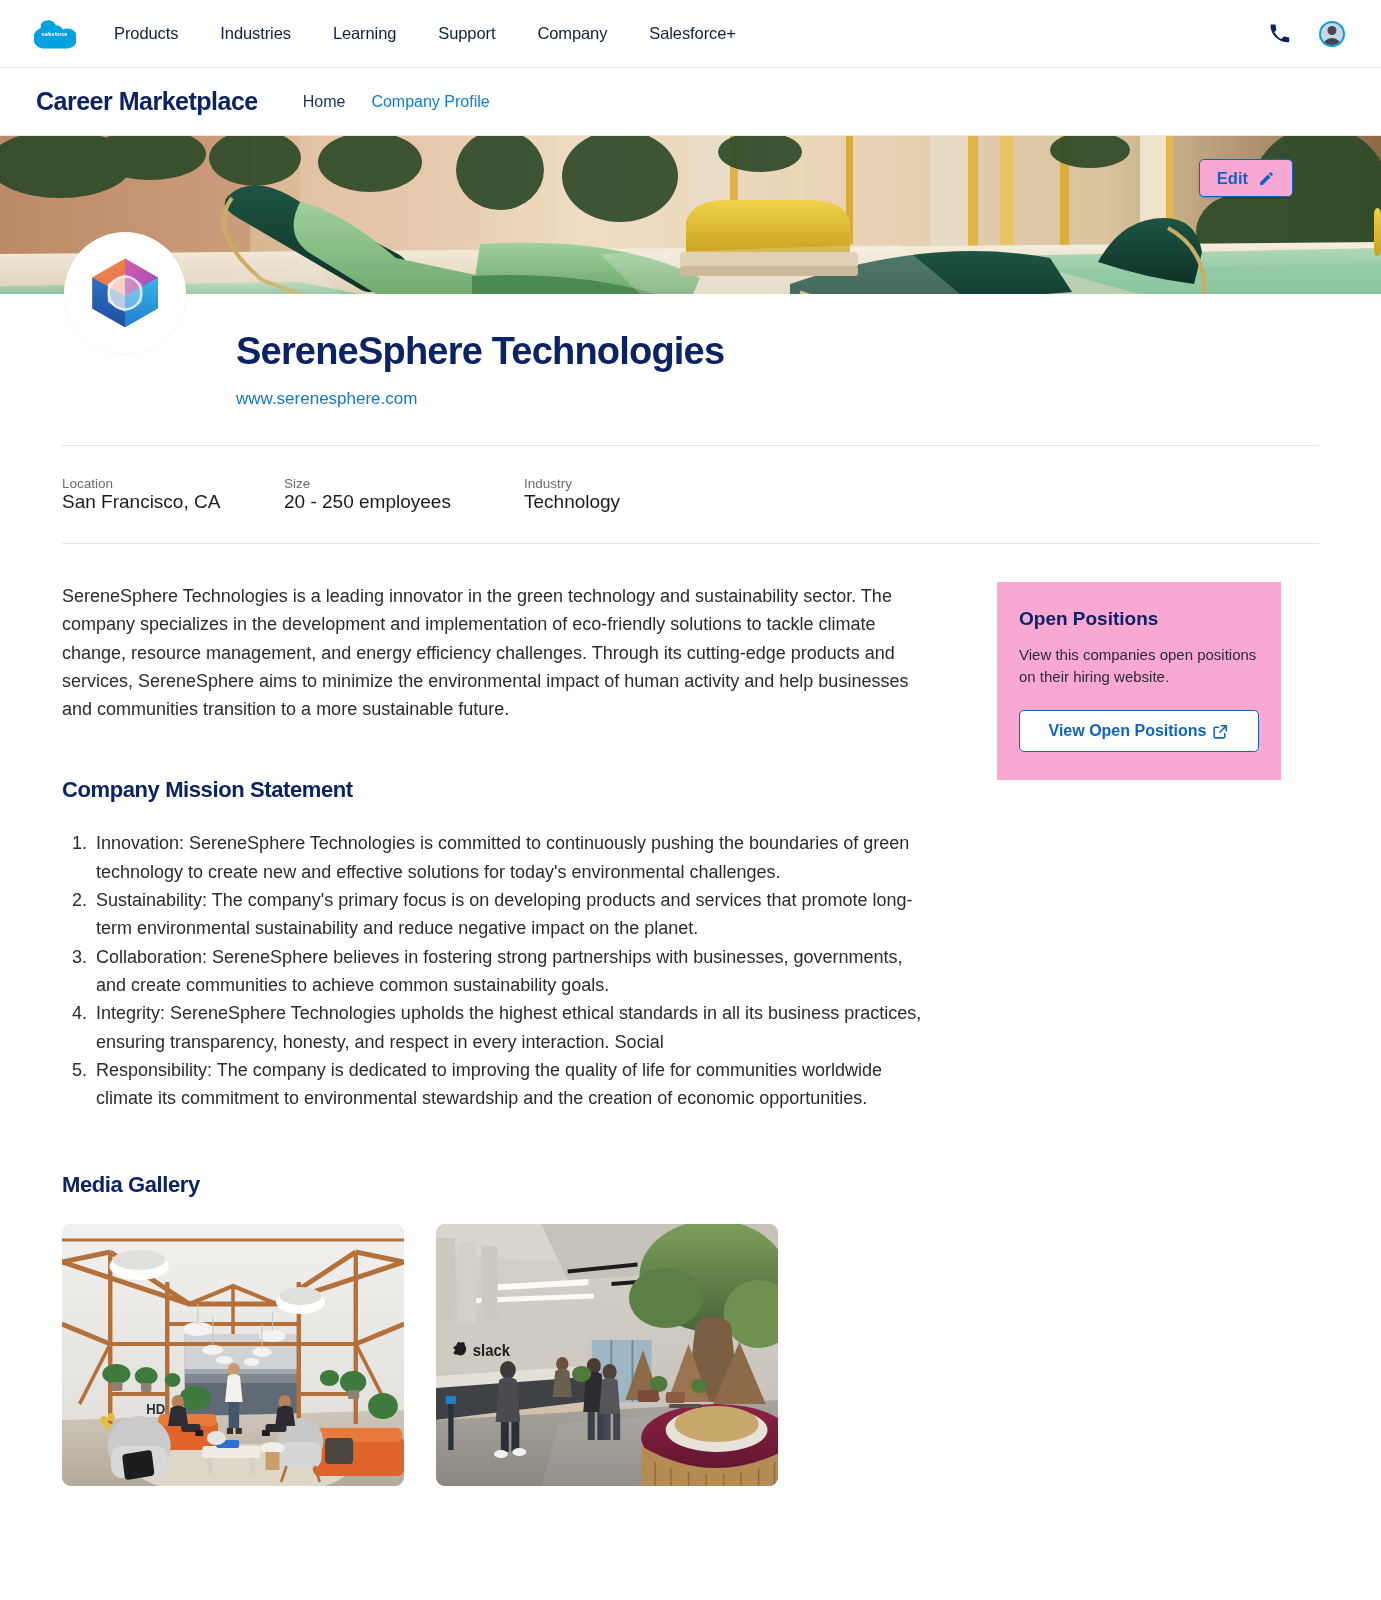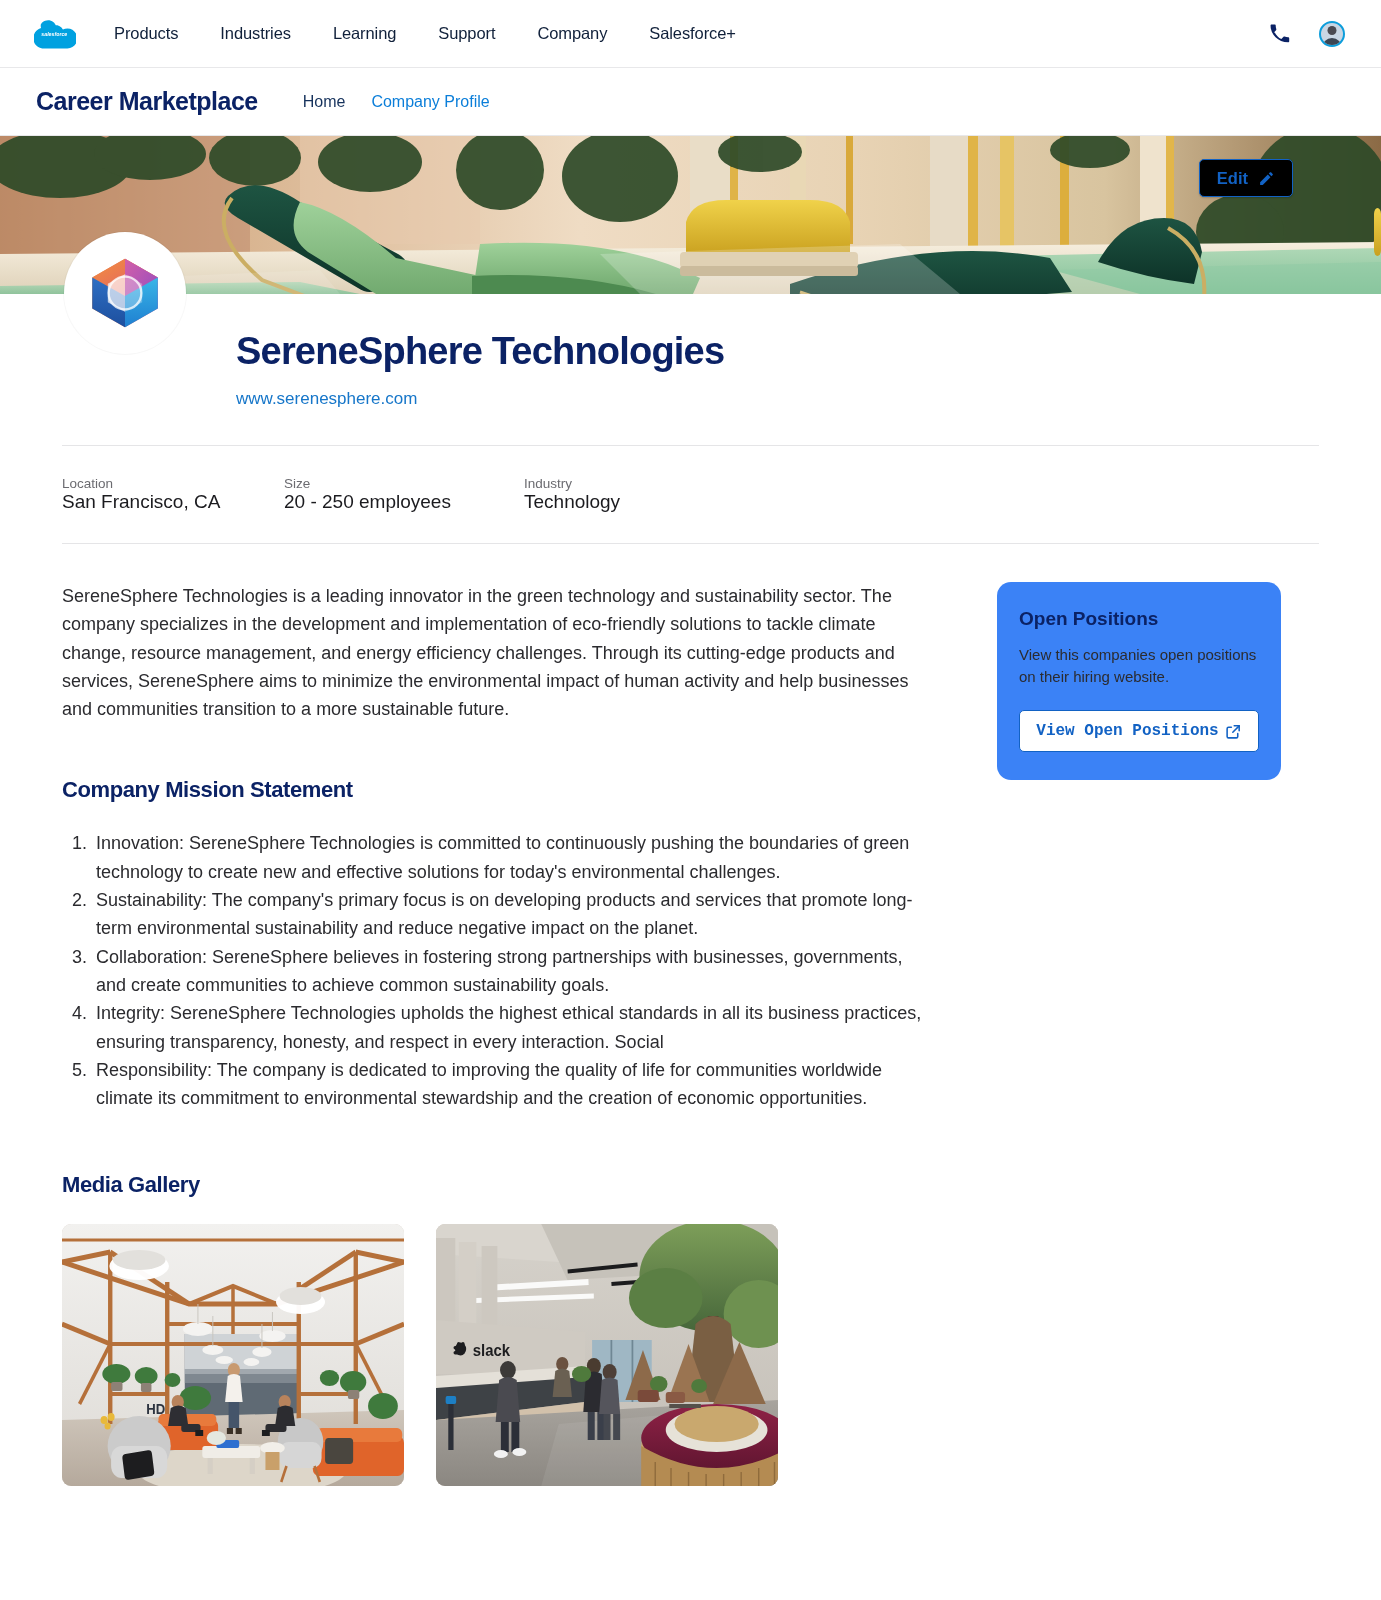--- a/index.html
+++ b/index.html
@@ -96,21 +96,21 @@
     position: relative;
     height: 158px;
     width: 100%;
     overflow: hidden;
     background: #c9a85f;
   }
   .hero-art { position: absolute; inset: 0; }
   .edit-btn {
     position: absolute;
     top: 23px; right: 88px;
-    background: #000000;
+    background: #f9a8d4;
     border: 1.5px solid #1262c4;
     border-radius: 5px;
     height: 38px;
     padding: 0 17px;
     display: flex; align-items: center; gap: 10px;
     cursor: pointer;
     box-shadow: 0 1px 2px rgba(0,0,0,.18);
   }
   .edit-btn span {
     font-size: 16.5px; font-weight: 700; color: #1262c4;
@@ -204,22 +204,22 @@
   }
   .mission-list li {
     font-size: 18px;
     line-height: 28.3px;
     color: #2b2b2f;
     padding-left: 4px;
   }
 
   
   .positions-card {
-    background: #3b82f6;
-    border-radius: 14px;
+    background: #f9a8d4;
+    border-radius: 0;
     padding: 26px 22px 28px 22px;
   }
   .positions-title {
     font-size: 19px;
     font-weight: 700;
     color: #0b2265;
     margin-bottom: 14px;
   }
   .positions-desc {
     font-size: 15px;
@@ -228,21 +228,20 @@
     margin-bottom: 22px;
   }
   .positions-btn {
     background: #ffffff;
     border: 1.5px solid #1262c4;
     border-radius: 5px;
     height: 42px;
     width: 100%;
     display: flex; align-items: center; justify-content: center; gap: 6px;
     cursor: pointer;
-    font-family: Liberation Mono, monospace;
   }
   .positions-btn span {
     font-size: 16px; font-weight: 700; color: #1262c4;
   }
   .ext-icon { width: 17px; height: 17px; display:block; }
 
   
   .gallery-block {
     padding: 60px 62px 0 62px;
   }

